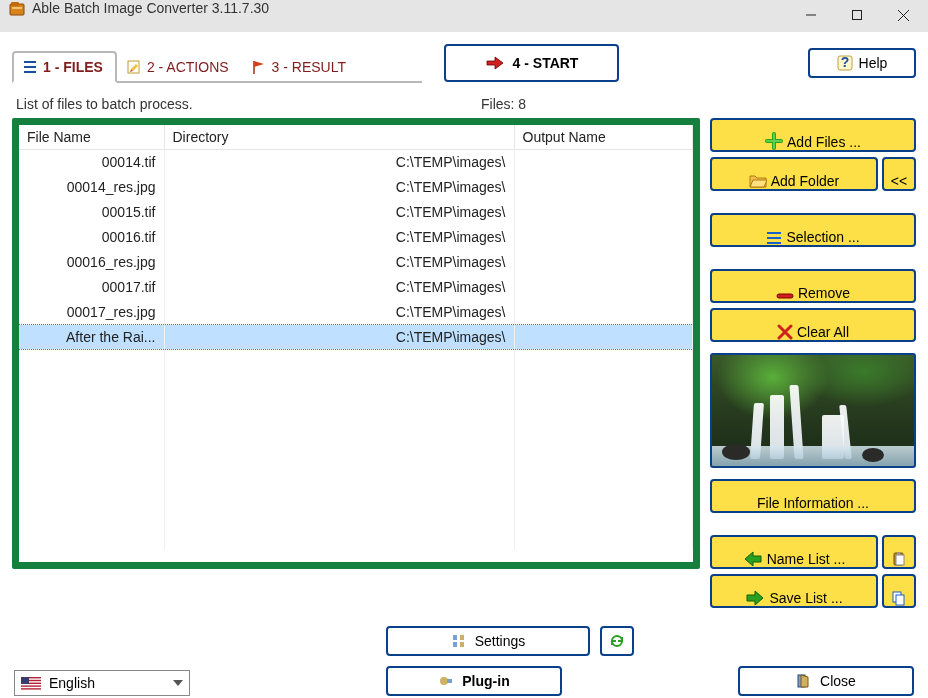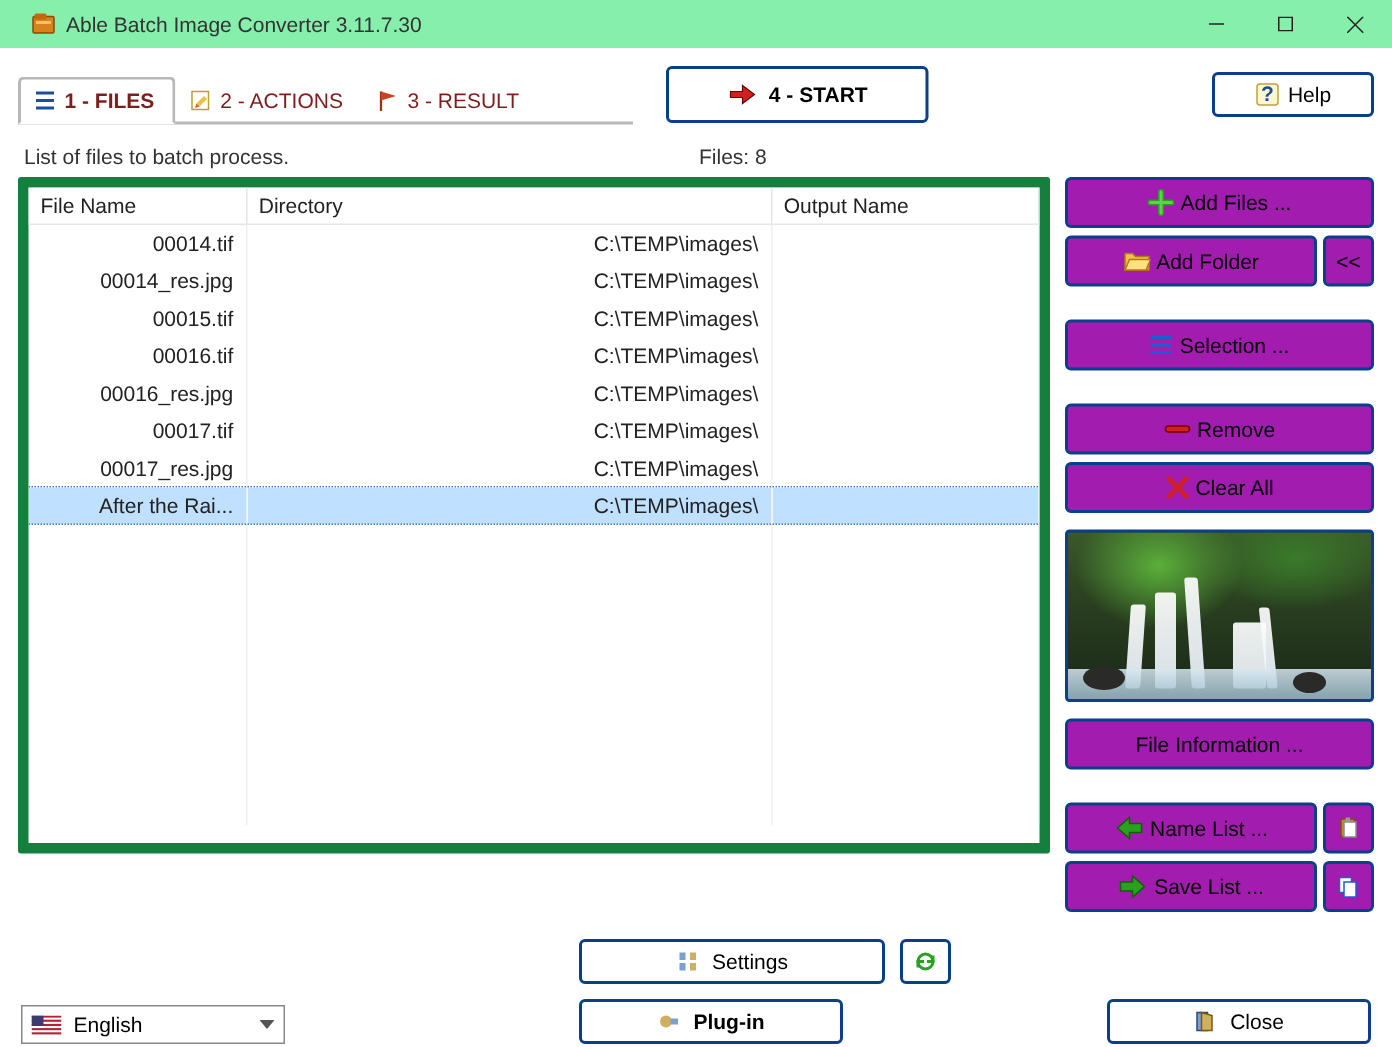--- a/index.html
+++ b/index.html
@@ -1,44 +1,44 @@
 <!DOCTYPE html>
 <html><head>
   <meta charset="utf-8">
   <style>
     * { box-sizing: border-box; margin: 0; padding: 0; font-family: "Segoe UI", Tahoma, sans-serif; font-size: 14px; }
     body { background: #fff; width: 928px; height: 698px; overflow: hidden; }
-    .titlebar { height: 32px; display: flex; align-items: center; padding: 0 2px 0 20px; background: #86efac; }
+    .titlebar { height: 32px; display: flex; padding: 0 2px 0 8px; background: #e5e5e5; }
     .titlebar .appicon { width: 18px; height: 18px; margin-right: 6px; }
     .title-text { flex: 1; color: #333; }
     .winbtn { width: 46px; height: 30px; display: flex; align-items: center; justify-content: center; color: #222; }
     .content { padding: 8px 12px 8px 12px; }
     .toprow { display: flex; align-items: center; height: 46px; margin-bottom: 6px; }
     .tabs { display: flex; align-items: flex-end; height: 40px; border-bottom: 2px solid #b8b8b8; flex: 0 0 410px; }
     .tab { display: flex; align-items: center; padding: 6px 12px 6px 8px; border: 1px solid transparent; border-bottom: none; gap: 5px; cursor: pointer; }
     .tab.active { border: 2px solid #b8b8b8; border-bottom: 2px solid #fff; border-radius: 4px 4px 0 0; margin-bottom: -2px; background: #fff; font-weight: bold; }
     .tab .ticon { width: 16px; height: 16px; display: inline-flex; align-items: center; justify-content: center; }
     .tab-label { white-space: nowrap; color: #7f1d1d; }
     .startbtn { margin-left: 22px; width: 175px; height: 38px; border: 2px solid #0a3f8a; border-radius: 4px; background: #fff; display: flex; align-items: center; justify-content: center; font-weight: bold; font-size: 17px; gap: 8px; cursor: pointer; }
     .helpbtn { margin-left: auto; width: 108px; height: 30px; border: 2px solid #0a3f8a; border-radius: 4px; background: #fff; display: flex; align-items: center; justify-content: center; gap: 6px; cursor: pointer; }
-    .listhead { display: flex; padding: 4px 0 6px 4px; }
+    .listhead { display: flex; padding: 4px 0 6px 4px; gap: 15px; }
     .listhead-left { flex: 0 0 450px; color: #333; }
     .listhead-count { color: #333; }
     .mainrow { display: flex; gap: 10px; }
     .tablewrap { border: 7px solid #15803d; width: 688px; height: 451px; background: #fff; overflow: hidden; border-radius: 2px; }
     table { border-collapse: collapse; width: 100%; }
     th { text-align: left; font-weight: normal; padding: 4px 8px; background: #fff; border-right: 1px solid #e6e6e6; border-bottom: 1px solid #e6e6e6; color: #222; }
     td { padding: 3px 8px; border-right: 1px solid #f0f0f0; color: #222; height: 25px; white-space: nowrap; overflow: hidden; text-overflow: ellipsis; text-align: right; }
     tr.selected td { background: #bfe0ff; border-top: 1px dotted #3a7ac6; border-bottom: 1px dotted #3a7ac6; }
     .col-file { width: 145px; }
     .col-dir { width: 350px; }
     .col-out { width: auto; }
     td.fname { padding-left: 18px; }
     .sidecol { flex: 1; display: flex; flex-direction: column; gap: 5px; }
-    .sbtn { height: 34px; border: 2px solid #0a3f8a; border-radius: 4px; background: #a21caf; display: flex; align-items: center; justify-content: center; gap: 4px; cursor: pointer; }
+    .sbtn { height: 34px; border: 2px solid #0a3f8a; border-radius: 4px; background: #fde047; display: flex; align-items: flex-end; justify-content: center; gap: 4px; cursor: pointer; }
     .sbtn-row { display: flex; gap: 4px; }
     .sbtn-row .sbtn.major { flex: 1; }
     .sbtn-row .sbtn.minor { width: 34px; flex: none; }
     .preview { border: 2px solid #0a3f8a; border-radius: 3px; height: 115px; margin-top: 6px; overflow: hidden; position: relative; background: #2a402a; }
     .bottomrow { display: flex; align-items: center; margin-top: 18px; gap: 12px; padding: 0 2px; position: relative; }
     .btn2 { height: 30px; border: 2px solid #0a3f8a; border-radius: 4px; background: #fff; display: flex; align-items: center; justify-content: center; gap: 8px; cursor: pointer; }
     .lang { width: 176px; display: flex; align-items: center; gap: 8px; border: 1px solid #888; padding: 2px 6px; height: 26px; }
     .lang .chev { margin-left: auto; }
     .settingsbtn { width: 204px; }
     .pluginbtn { width: 176px; font-weight: bold; }

